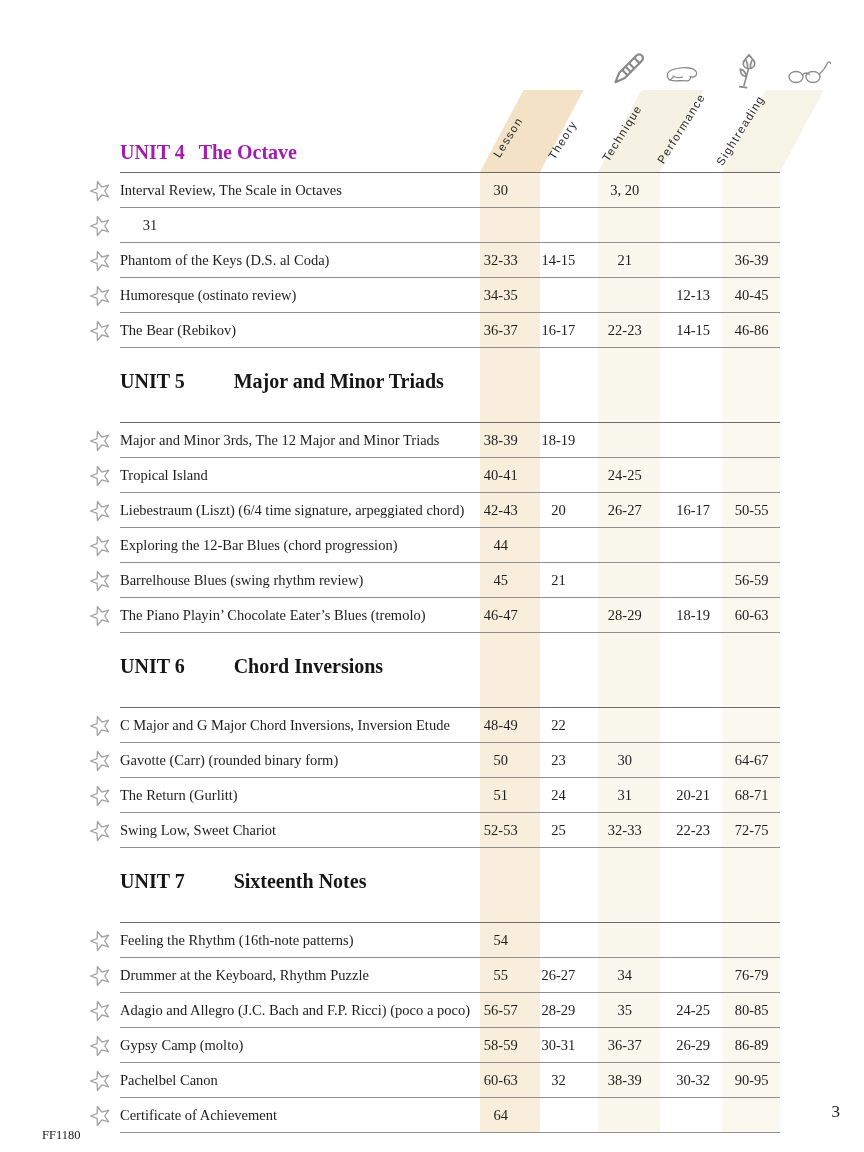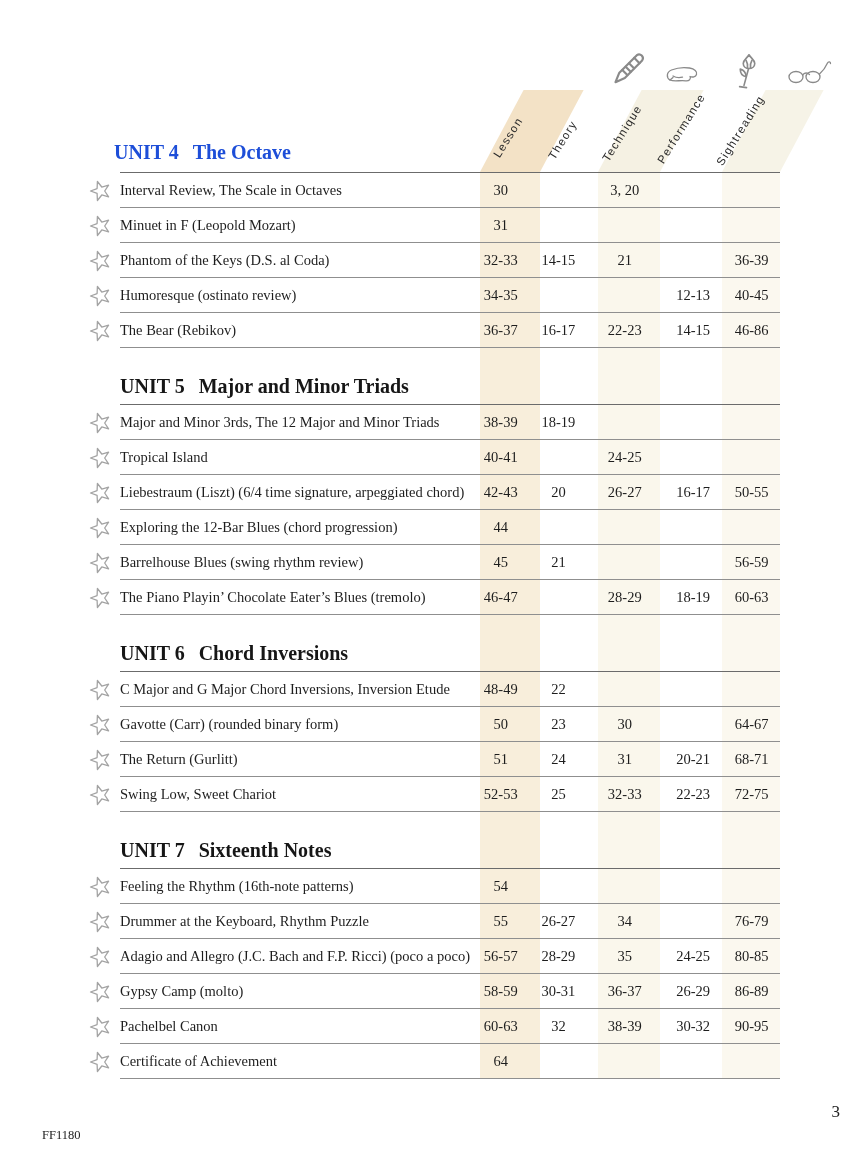--- a/index.html
+++ b/index.html
@@ -32,22 +32,22 @@
 
   .hdr-icon { position:absolute; stroke:#8a8a8a; fill:none; stroke-width:1.3;
               stroke-linecap:round; stroke-linejoin:round; }
   .ic-pencil  { left:608px; top:48px; width:40px; height:40px; }
   .ic-hand    { left:664px; top:62px; width:38px; height:24px; }
   .ic-flower  { left:734px; top:50px; width:30px; height:42px; }
   .ic-glasses { left:786px; top:58px; width:50px; height:28px; }
 
   
   .unit-head-first {
-    position:absolute; left:114px; top:141px; white-space:nowrap;
-    font-size:20px; font-weight:bold; color:#1d4ed8;
+    position:absolute; left:120px; top:141px; white-space:nowrap;
+    font-size:20px; font-weight:bold; color:#a21caf;
   }
   .u-gap { display:inline-block; width:14px; }
 
   
   .table { position:absolute; left:88px; top:172px; width:692px; }
   .stripe { position:absolute; top:0; bottom:0; z-index:0; }
   .stripe-lesson       { left:392px; width:60px; background:var(--lesson-col); }
   .stripe-technique    { left:510px; width:62px; background:var(--technique-col); }
   .stripe-sightreading { left:634px; width:58px; background:var(--sightreading-col); }
 
@@ -62,23 +62,24 @@
     border-bottom:1px solid #8f8f8f;
   }
   .cell.title { width:360px; font-size:14.5px; white-space:nowrap; color:#1d1d1d; }
   .t-ital { }
   .num { text-align:center; font-size:14.5px; color:#1d1d1d; }
   .n0 { width:60px; } .n1 { width:58px; } .n2 { width:78px; }
   .n3 { width:62px; } .n4 { width:58px; }
 
   .spacer { height:22px; }
   .unit-inner {
-    display:flex; width:660px; height:32px; align-items:center;
-    padding-bottom:2px; box-sizing:content-box;
+    display:flex; width:660px; height:32px; align-items:flex-start;
+    padding-bottom:20px; box-sizing:content-box;
     border-bottom:1.4px solid #6b6b6b;
+    gap:35px;
   }
   .u-label, .u-title { font-size:20px; font-weight:bold; color:#161616; white-space:nowrap; }
   .u-title { margin-left:14px; }
 
   .star-svg { stroke:#a3a3a3; fill:none; stroke-width:1.3; stroke-linejoin:round; }
 
   
   .footer-left  { position:absolute; left:42px;  top:1128px; font-size:12.5px; color:#222; }
   .footer-right { position:absolute; right:24px; top:1102px; font-size:17px;  color:#222; }
 </style>
@@ -158,21 +159,20 @@
     </div>
   </div>
 
   <div class="row">
     <div class="star-cell">
       <svg viewBox="0 0 24 24">
         <path class="star-svg" transform="rotate(-18 12 12)" d="M12 2 L14.47 8.6 L21.51 8.91 L15.99 13.3 L17.88 20.09 L12 16.2 L6.12 20.09 L8.01 13.3 L2.49 8.91 L9.53 8.6 Z"></path>
       </svg>
     </div>
     <div class="row-inner">
-      <div class="cell title"><span class="t-main">Minuet in F (Leopold Mozart)</span><span class="t-ital"></span></div>
       <div class="cell num n0">31</div>
       <div class="cell num n1"></div>
       <div class="cell num n2"></div>
       <div class="cell num n3"></div>
       <div class="cell num n4"></div>
     </div>
   </div>
 
   <div class="row">
     <div class="star-cell">

